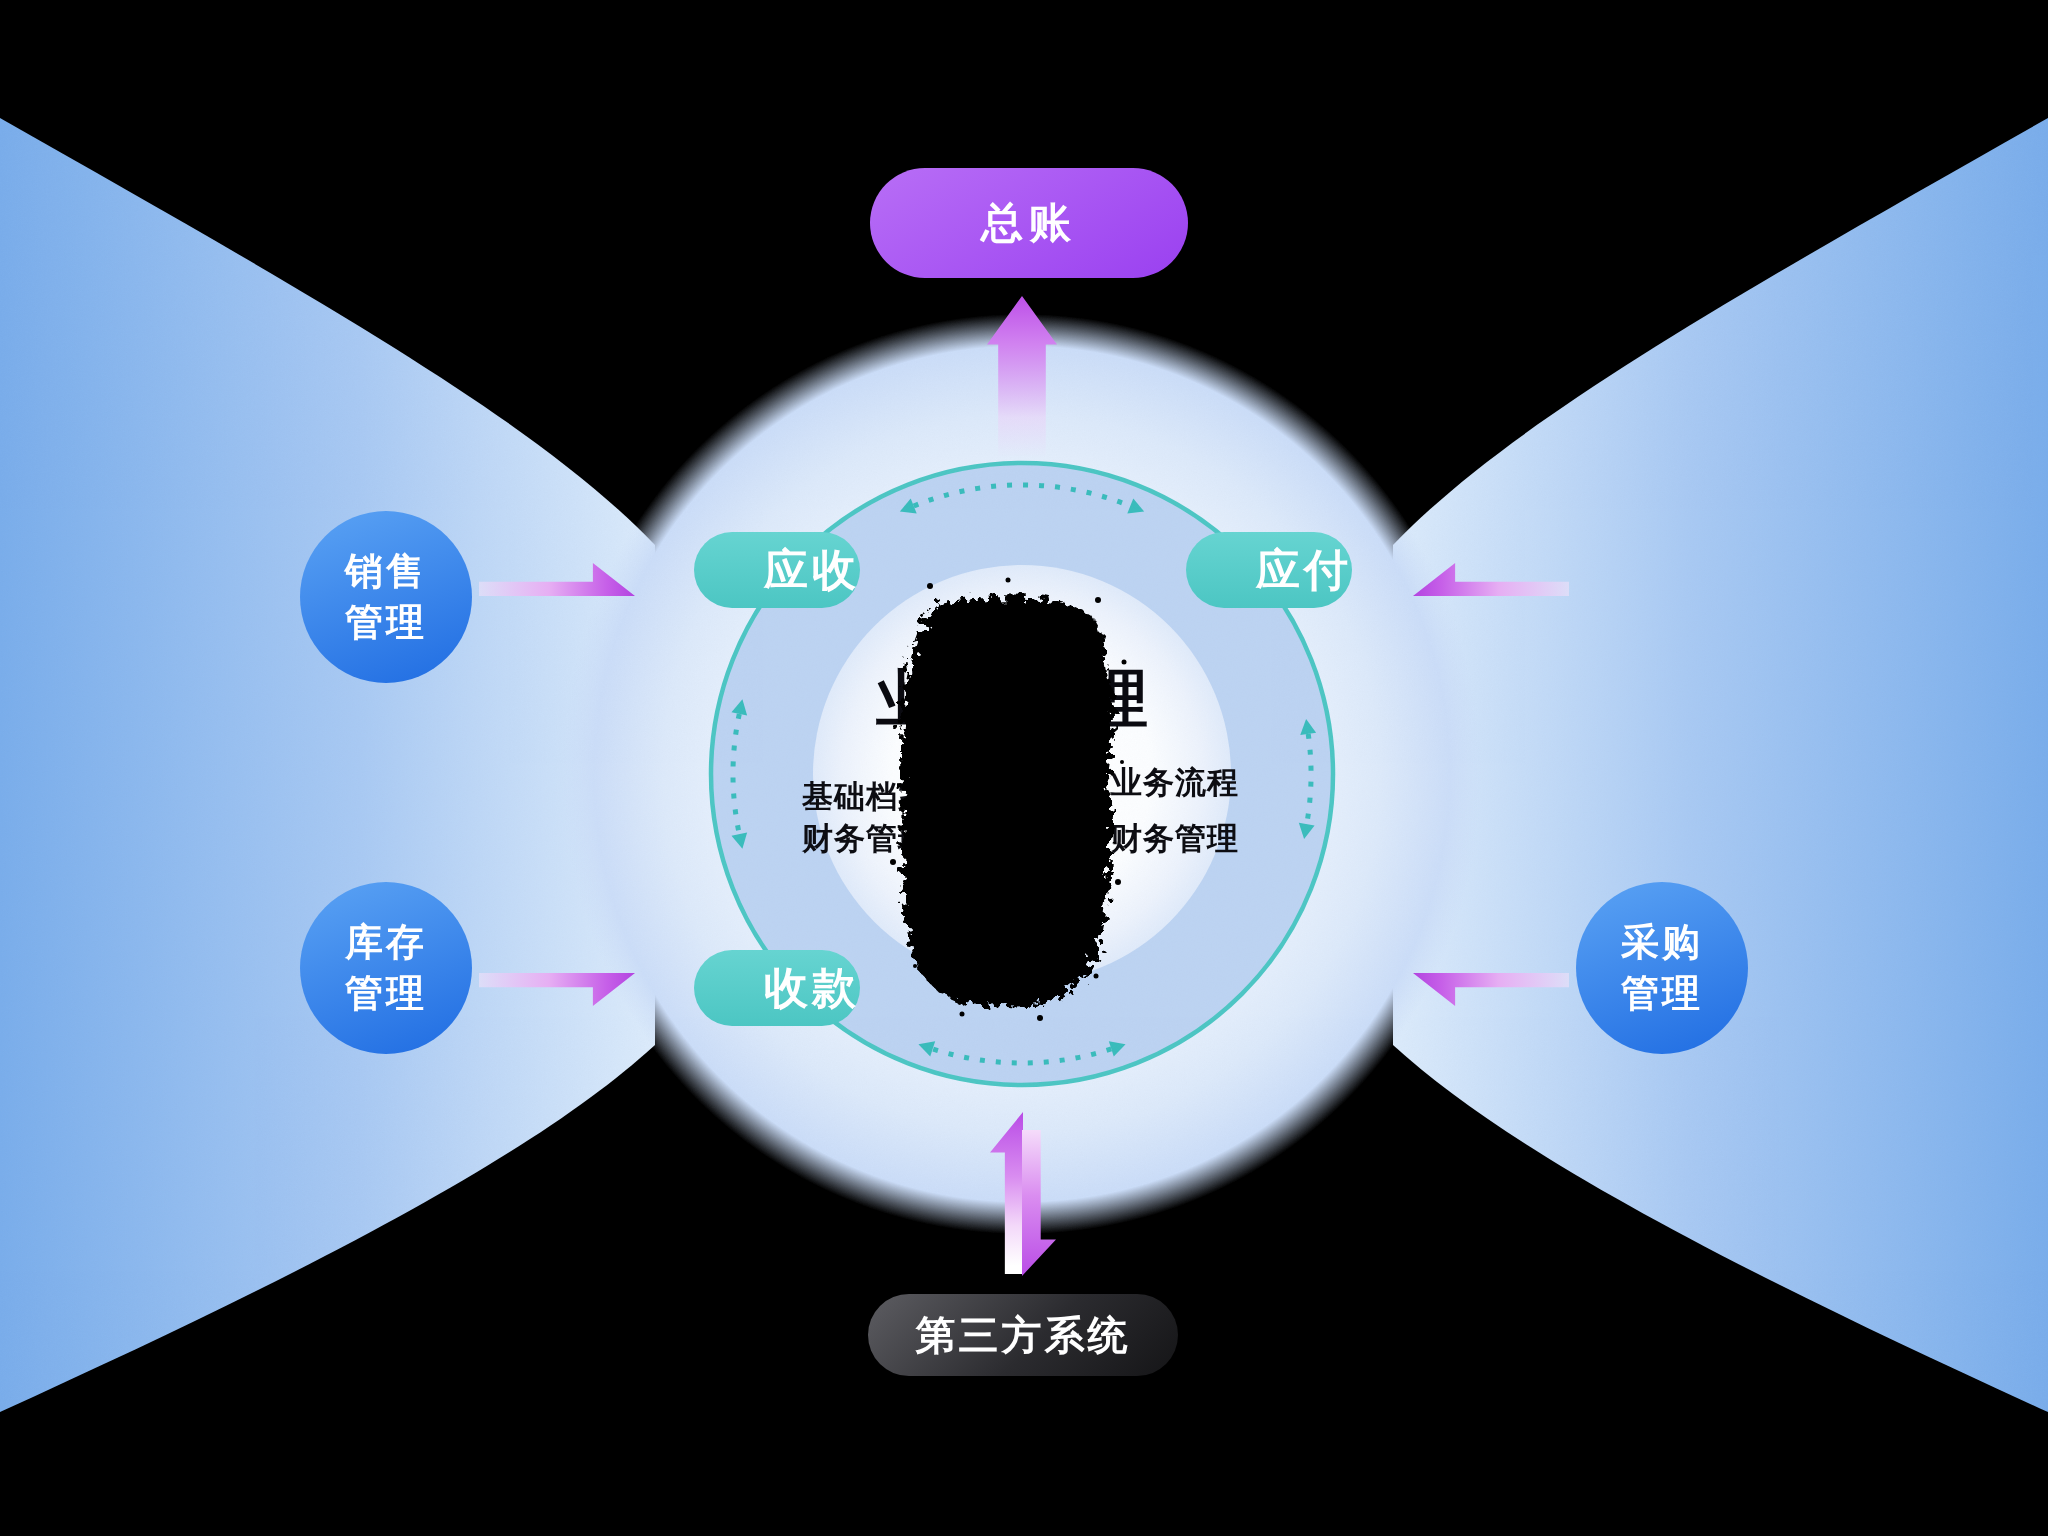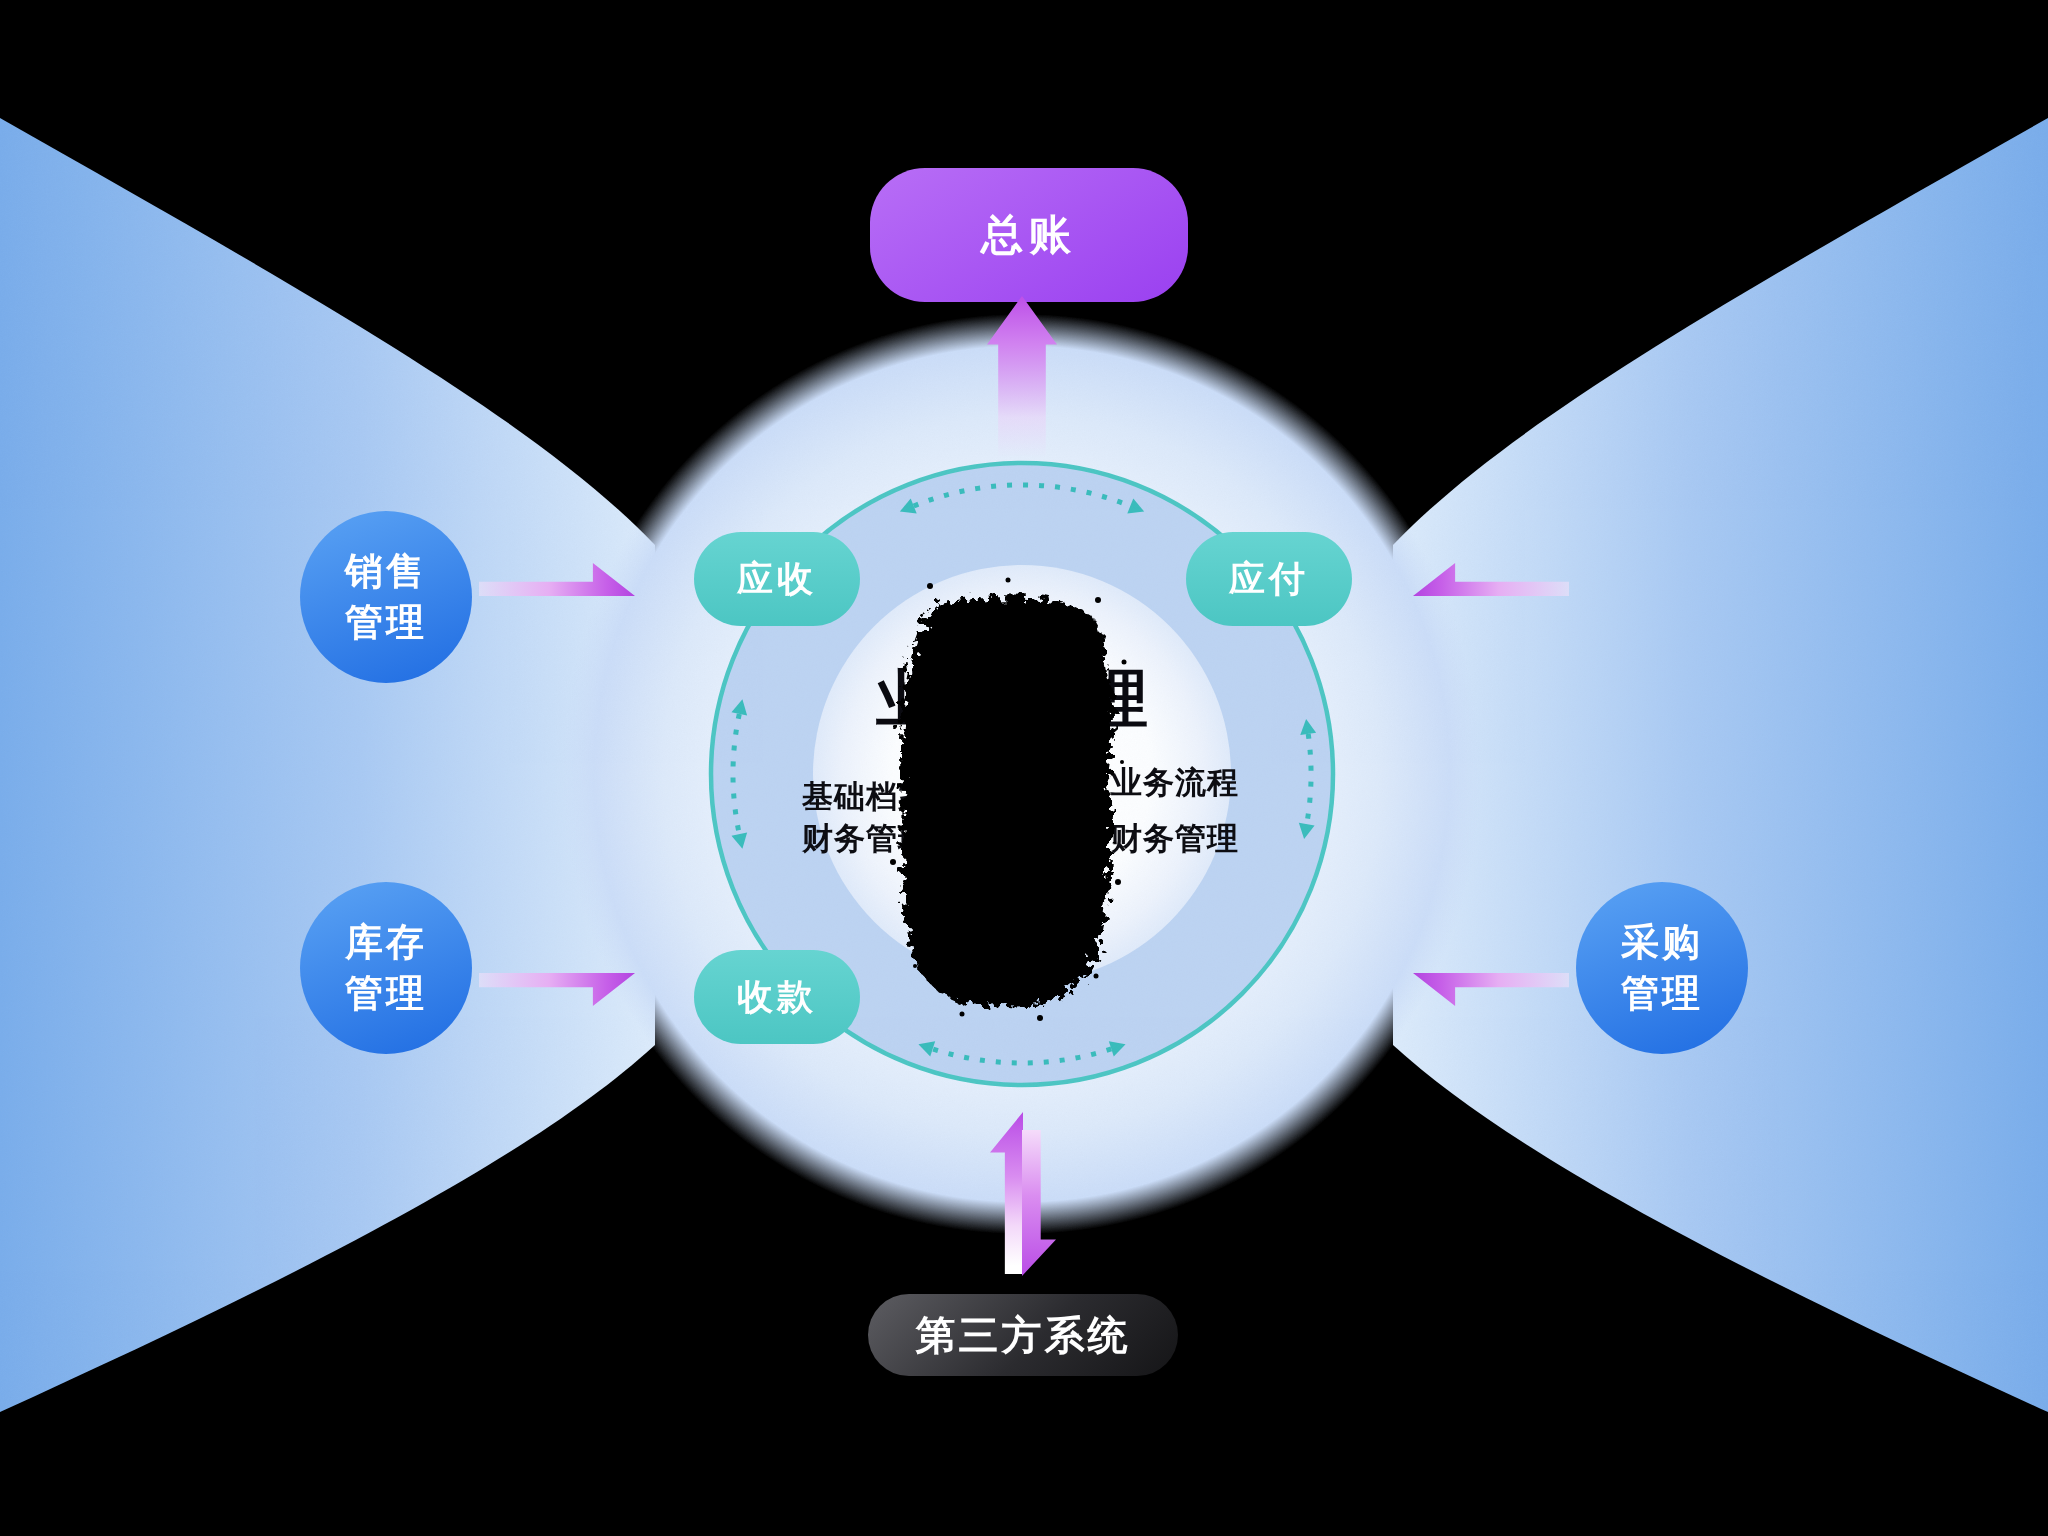--- a/index.html
+++ b/index.html
@@ -7,23 +7,23 @@
          font-family:"Liberation Sans","DejaVu Sans",sans-serif;}
   .stage svg.bg{position:absolute;left:0;top:0;}
 
   
   .ctitle{position:absolute;font-size:62px;font-weight:900;color:#0a0a10;line-height:1;letter-spacing:2px;}
   .csub{position:absolute;font-size:31px;font-weight:700;color:#0d0d12;line-height:1;letter-spacing:1px;}
 
   
   .pill{position:absolute;display:flex;align-items:center;justify-content:center;
         color:#fff;font-weight:700;letter-spacing:4px;}
-  .pill-teal{width:166px;height:94px;border-radius:47px;font-size:36px;
-        background:linear-gradient(180deg,#66d4d1 0%,#4cc6c3 100%);}
-  .pill-purple{width:318px;height:134px;border-radius:55px;font-size:42px;
+  .pill-teal{width:166px;height:76px;border-radius:47px;font-size:44px;
+        background:linear-gradient(180deg,#66d4d1 0%,#4cc6c3 100%);justify-content:flex-end;}
+  .pill-purple{width:318px;height:110px;border-radius:55px;font-size:42px;
         background:linear-gradient(150deg,#b86ef6 0%,#9a40f0 100%);}
   .pill-dark{width:310px;height:82px;border-radius:55px;font-size:40px;
         background:linear-gradient(135deg,#5d5d62 0%,#2b2b2f 55%,#151517 100%);}
   .bigcircle{position:absolute;width:172px;height:172px;border-radius:50%;
         background:linear-gradient(160deg,#5ba3f4 0%,#1f6ce2 100%);
         display:flex;flex-direction:column;align-items:center;justify-content:center;
         color:#fff;font-weight:700;font-size:38px;line-height:1.35;letter-spacing:3px;}
 
   
   .sarrow{position:absolute;width:156px;height:34px;

